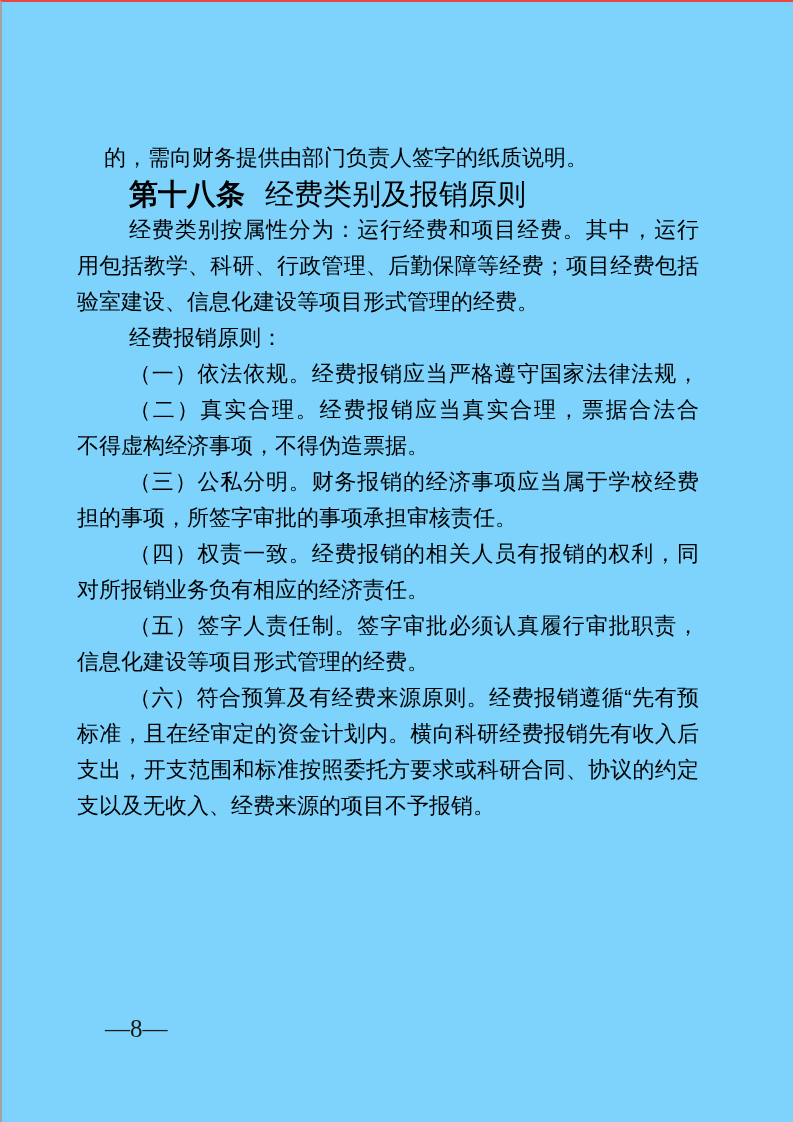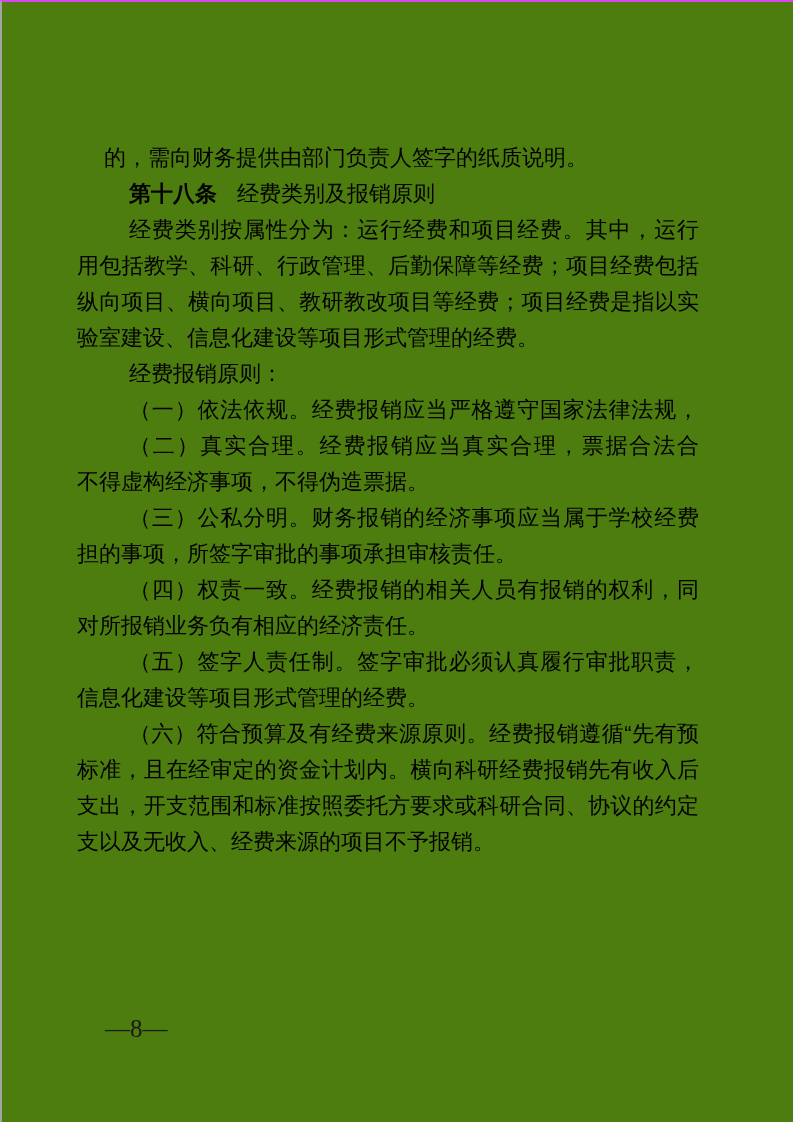--- a/index.html
+++ b/index.html
@@ -1,22 +1,22 @@
 <!DOCTYPE html>
 <html><head>
 <meta charset="utf-8">
 <style>
   * { margin: 0; padding: 0; box-sizing: border-box; }
   html, body { background: #ffffff; }
   .page {
     position: relative;
     width: 793px;
     height: 1122px;
-    background: #4d7c0f;
-    border-top: 2px solid #d946ef;
+    background: #7dd3fc;
+    border-top: 2px solid #ef4444;
     border-left: 2px solid #a3a3a3;
     overflow: hidden;
     color: #000000;
     text-decoration: underline;
   }
   .body-text {
     position: absolute;
     left: 75px;
     top: 138px;
     width: 622px;
@@ -31,21 +31,21 @@
   }
   
   .just {
     text-align: justify;
     text-align-last: justify;
   }
   
   .indent { padding-left: 52px; }
   
   .hang { padding-left: 27px; }
-  .heading { font-size: 22px; }
+  .heading { font-size: 29px; }
   .heading .term { font-weight: bold; margin-right: 20px; }
   .page-number {
     position: absolute;
     left: 103px;
     top: 1012px;
     font-family: "Liberation Serif", serif;
     font-size: 25px;
     line-height: 30px;
     color: #1a1a1a;
     letter-spacing: 0;
@@ -64,21 +64,20 @@
 
     <div>
       <div class="line indent heading">
         <span class="term">第十八条</span><span>经费类别及报销原则</span>
       </div>
     </div>
 
     <div>
       <div class="line indent just">经费类别按属性分为：运行经费和项目经费。其中，运行费</div>
       <div class="line just">用包括教学、科研、行政管理、后勤保障等经费；项目经费包括</div>
-      <div class="line just">纵向项目、横向项目、教研教改项目等经费；项目经费是指以实</div>
       <div class="line">验室建设、信息化建设等项目形式管理的经费。</div>
     </div>
 
     <div>
       <div class="line indent">经费报销原则：</div>
     </div>
 
     <div>
       <div class="line indent just">（一）依法依规。经费报销应当严格遵守国家法律法规，执</div>
     </div>

